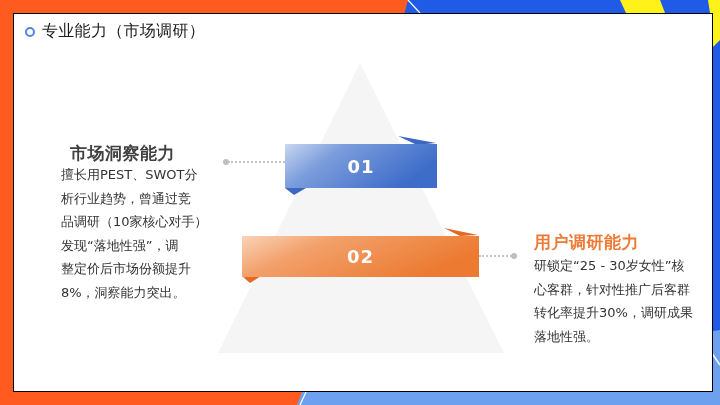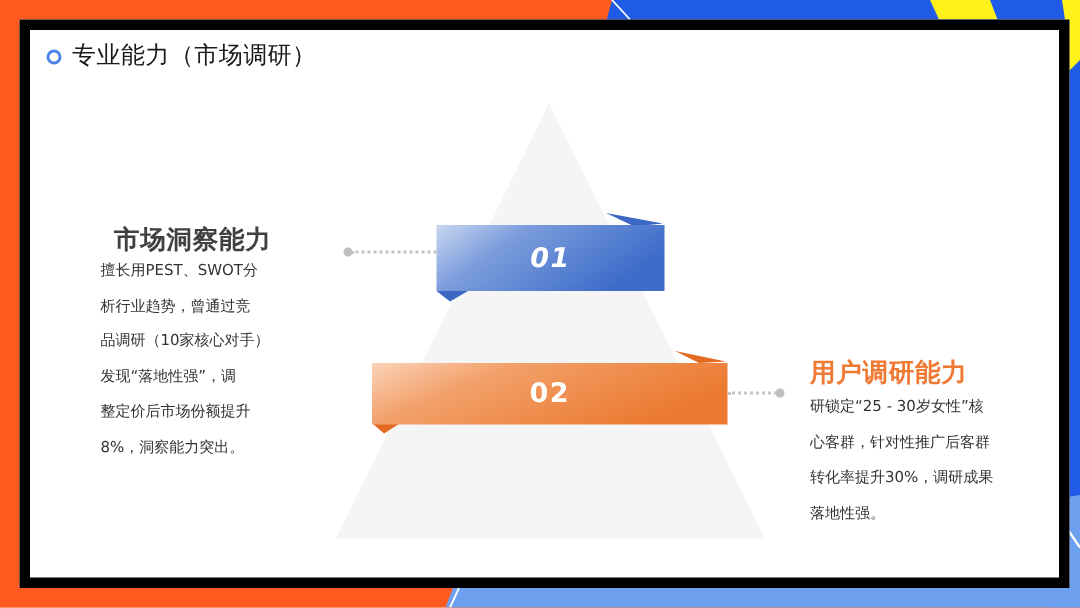--- a/index.html
+++ b/index.html
@@ -1,39 +1,39 @@
 <!DOCTYPE html>
 <html><head>
 <meta charset="utf-8">
 <style>
   * { margin: 0; padding: 0; box-sizing: border-box; }
   html, body { width: 720px; height: 405px; overflow: hidden; }
   body { position: relative; font-family: "DejaVu Sans", "Liberation Sans", sans-serif; background: #ff5a1f; }
   .bg { position: absolute; inset: 0; }
   .card {
     position: absolute; left: 13px; top: 13px; width: 700px; height: 379px;
-    background: #ffffff; border: 7px solid #000000;
+    background: #ffffff; border: 1px solid #000000;
   }
   .title-row { position: absolute; left: 11px; top: 7px; display: flex; align-items: center; }
   .title-dot {
     width: 10px; height: 10px; border-radius: 50%;
     border: 2.5px solid #4d86e8; background: #fff; margin-right: 7px;
   }
   .title-text { font-size: 16px; color: #1a1a1a; letter-spacing: 0.3px; }
 
   .triangle { position: absolute; left: 0; top: 0; }
 
   .ribbon { position: absolute; display: flex; align-items: center; justify-content: center; }
   .ribbon-label { color: #fff; font-weight: bold; font-size: 18px; position: relative; z-index: 2; letter-spacing: 1px; }
 
   .leader { position: absolute; height: 0; border-top: 2px dotted #c4c4c4; }
   .leader-dot { position: absolute; width: 6px; height: 6px; border-radius: 50%; background: #bfbfbf; }
 
   .sec-title { position: absolute; font-size: 17px; font-weight: bold; letter-spacing: 0.5px; }
-  .sec-body { position: absolute; font-size: 10px; line-height: 23.5px; color: #333; }
+  .sec-body { position: absolute; font-size: 13px; line-height: 23.5px; color: #333; }
 </style>
 </head>
 <body>
 
 <svg class="bg" width="720" height="405" viewBox="0 0 720 405">
   <rect x="0" y="0" width="720" height="405" fill="#ff5a1f"></rect>
 
   <polygon points="408,0 720,0 720,405 300,405" fill="#1f5be6"></polygon>
 
   <polygon points="302,392 720,330 720,405 297,405" fill="#6ea0f0"></polygon>
@@ -74,21 +74,21 @@
 
     <polygon points="384,122 422,129 403,131" fill="#3c67c4"></polygon>
     <polygon points="271,174 292,174 280,181" fill="#3c67c4"></polygon>
     <rect x="271" y="130" width="152" height="44" fill="url(#g1)"></rect>
 
     <polygon points="430,214 464,221 446,222" fill="#e46a22"></polygon>
     <polygon points="228,262 247,262 236,269" fill="#e46a22"></polygon>
     <rect x="228" y="222" width="237" height="41" fill="url(#g2)"></rect>
   </svg>
 
-  <div class="ribbon" style="left:271px; top:130px; width:152px; height:44px;font-style:italic;">
+  <div class="ribbon" style="left:271px; top:130px; width:152px; height:44px;">
     <span class="ribbon-label">01</span>
   </div>
   <div class="ribbon" style="left:228px; top:222px; width:237px; height:41px;">
     <span class="ribbon-label">02</span>
   </div>
 
   <span class="leader-dot" style="left:209px; top:145px;"></span>
   <span class="leader" style="left:214px; top:147px; width:57px;"></span>
   <span class="leader" style="left:465px; top:241px; width:33px;"></span>
   <span class="leader-dot" style="left:497px; top:239px;"></span>

